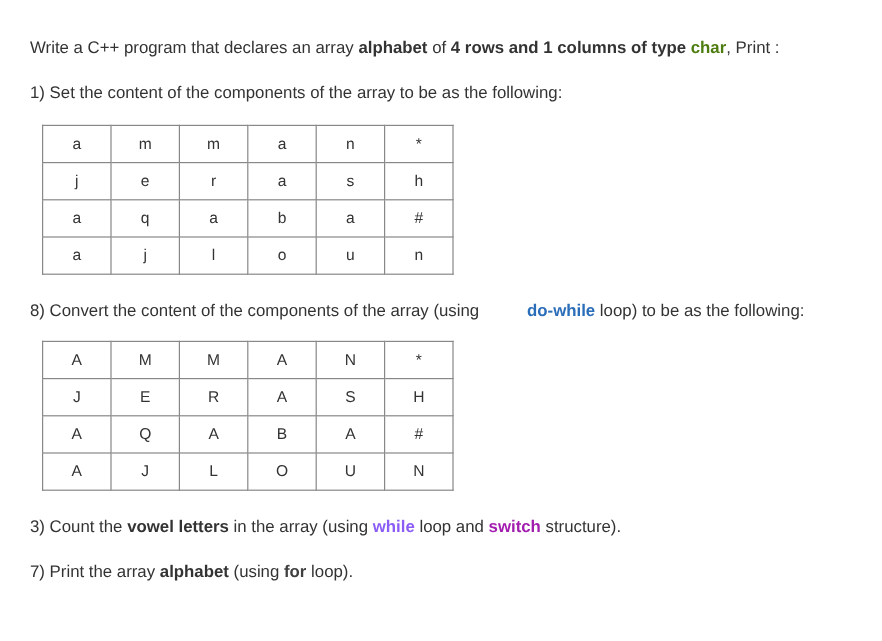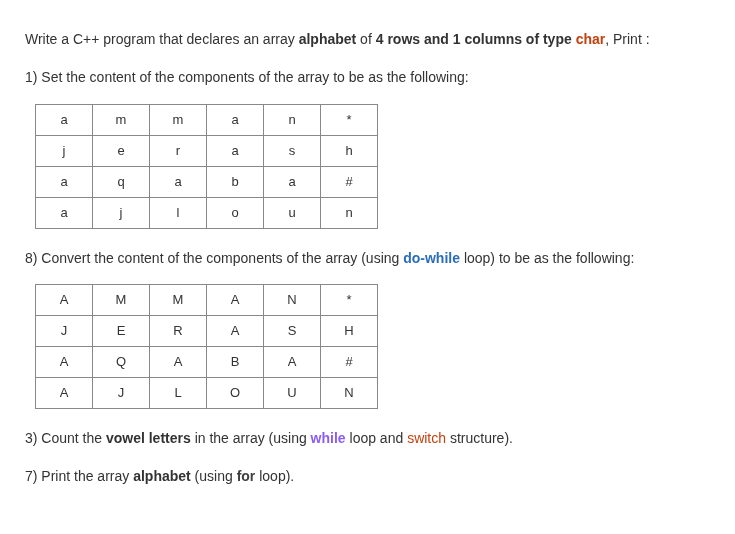--- a/index.html
+++ b/index.html
@@ -6,24 +6,24 @@
     font-family: Arial, Helvetica, sans-serif;
     font-size: 14px;
     color: #333;
     padding: 20px 25px;
     margin: 0;
     width: 735px;
     box-sizing: border-box;
     line-height: 1.7;
   }
   .bold { font-weight: bold; }
-  .kw-char { color: #c2410c; font-weight: bold; }
-  .kw-dowhile { color: #2a6db8; font-weight: bold; }
+  .kw-char { color: #4d7c0f; font-weight: bold; }
+  .kw-dowhile { color: #2a6db8; font-weight: bold; margin-left: 36px; }
   .kw-while { color: #8b5cf6; font-weight: bold; }
-  .kw-switch { color: #c2410c; font-weight: normal; }
+  .kw-switch { color: #a21caf; font-weight: bold; }
   .kw-for { color: #404040; font-weight: bold; }
   p { margin: 8px 0 14px 0; }
   table {
     border-collapse: collapse;
     margin: 4px 10px 18px 10px;
   }
   td {
     border: 1px solid #888;
     width: 54px;
     height: 28px;

